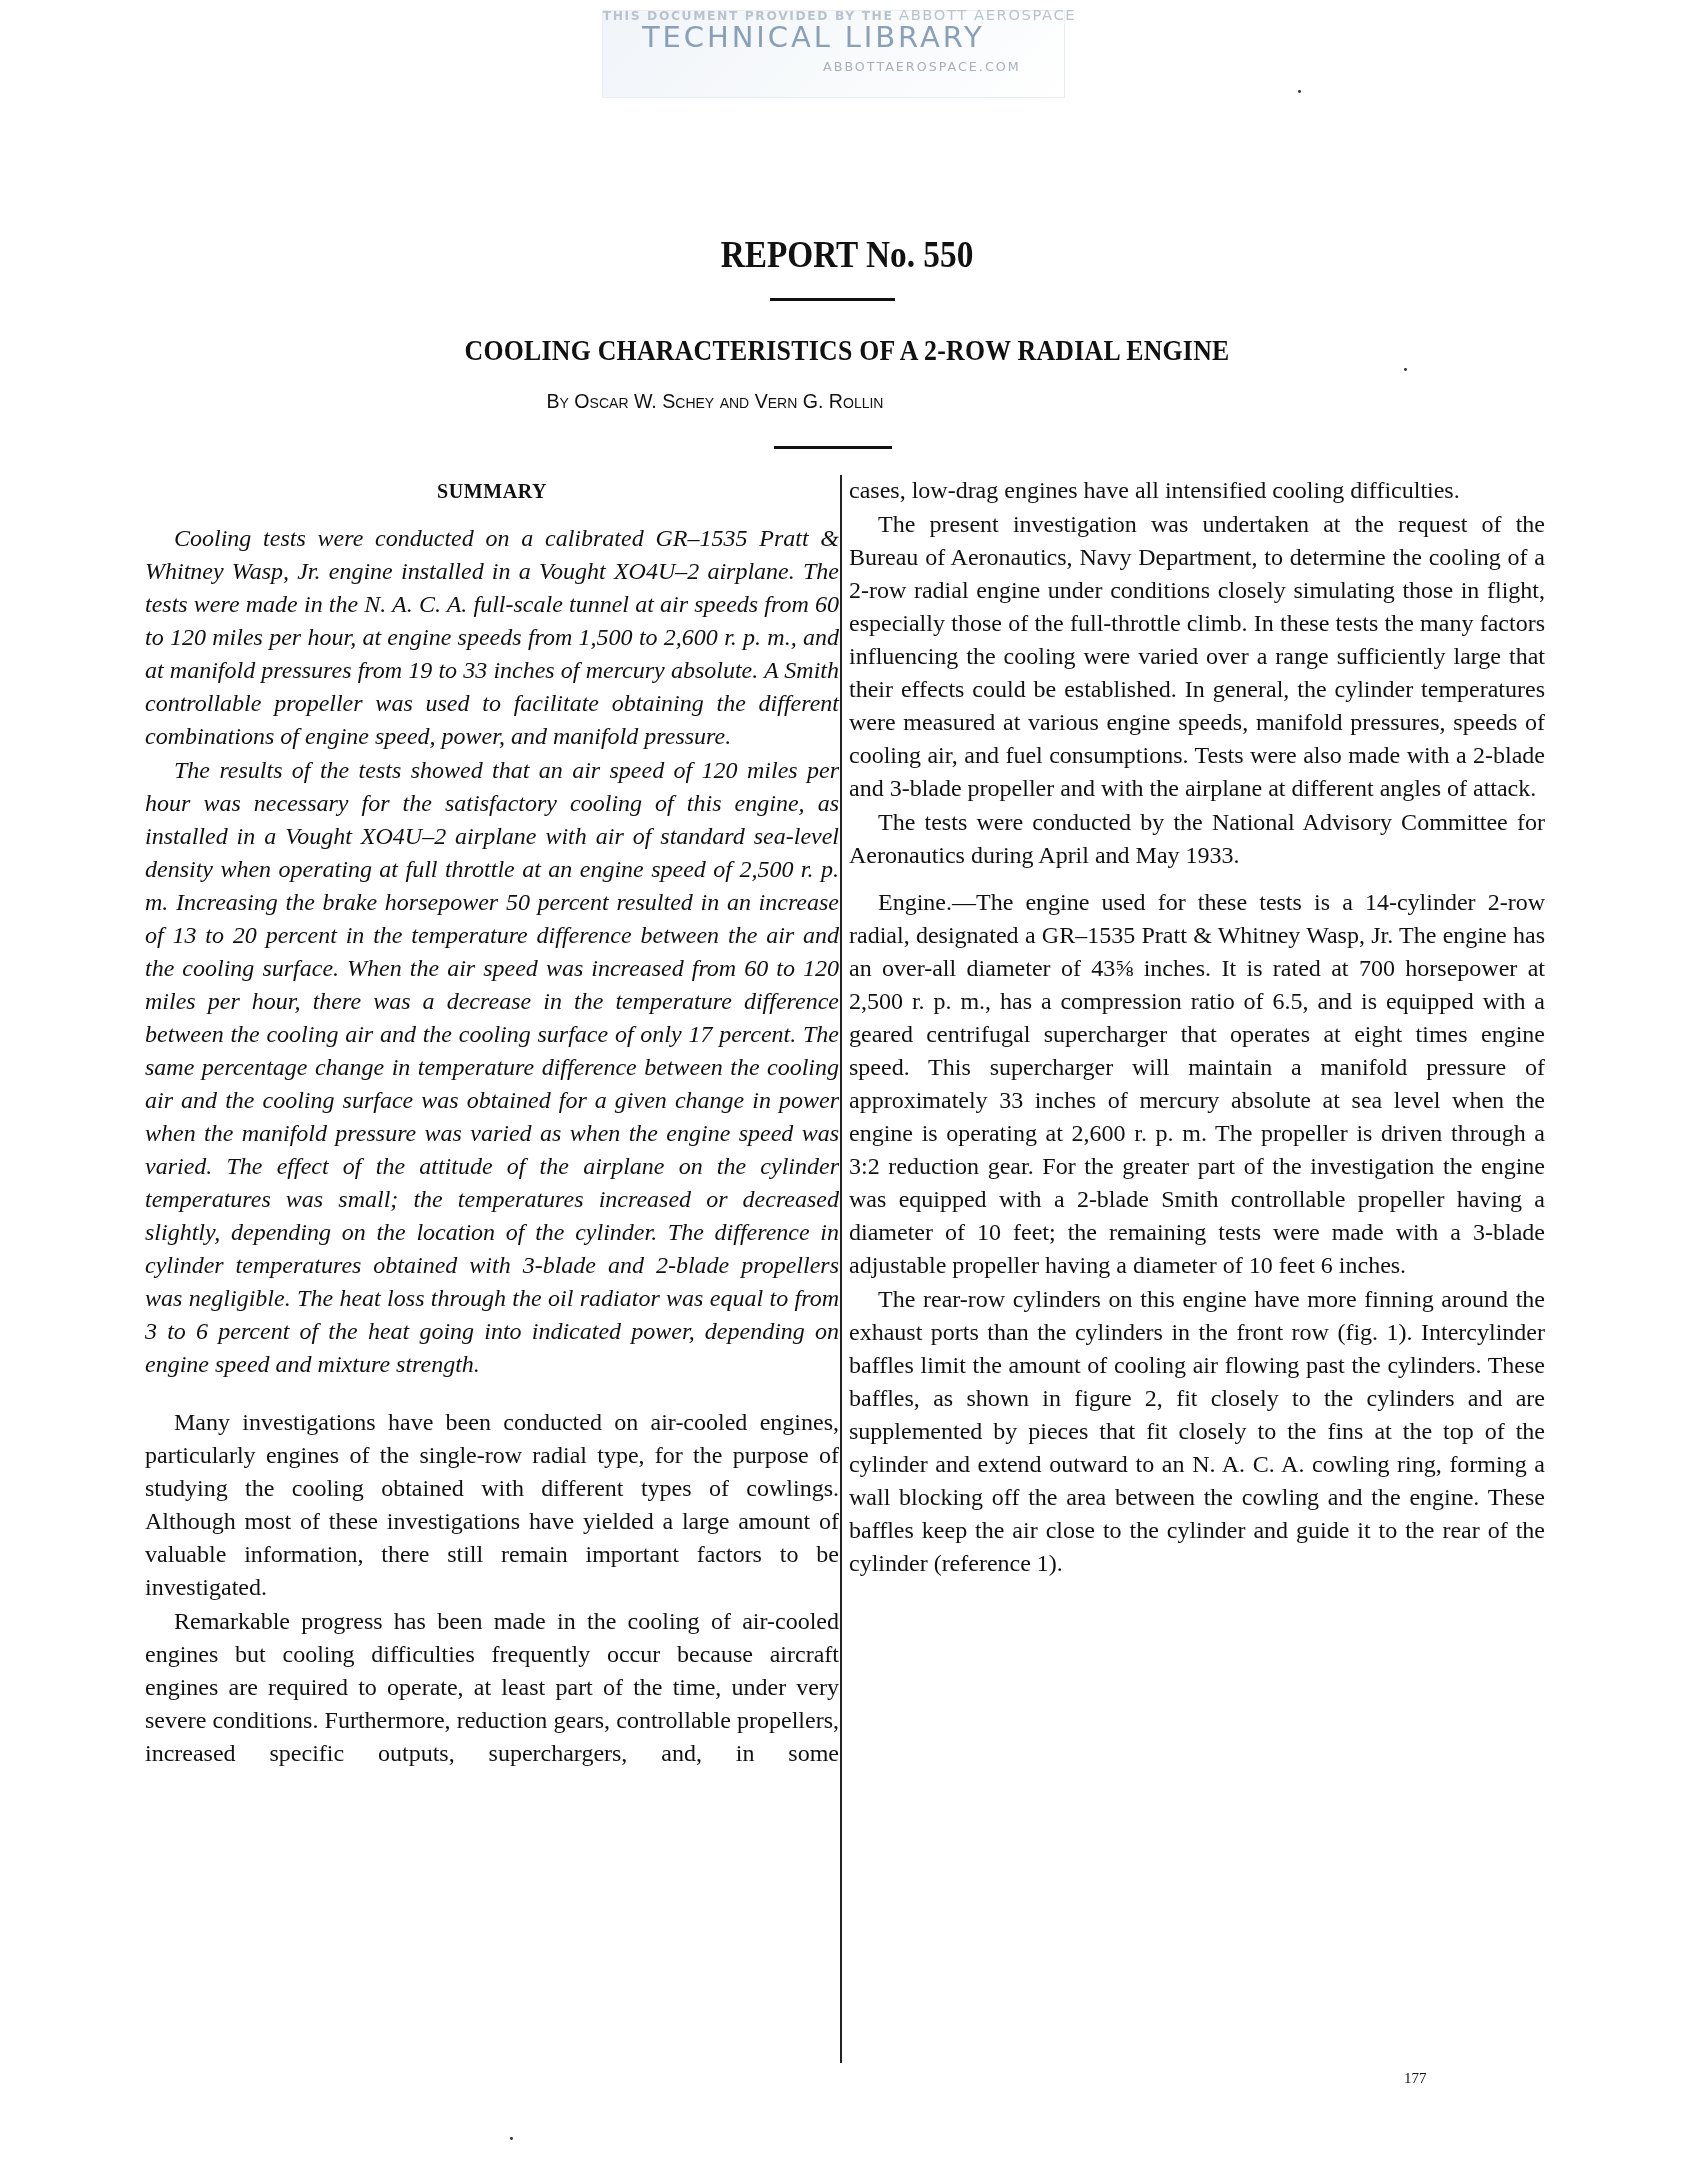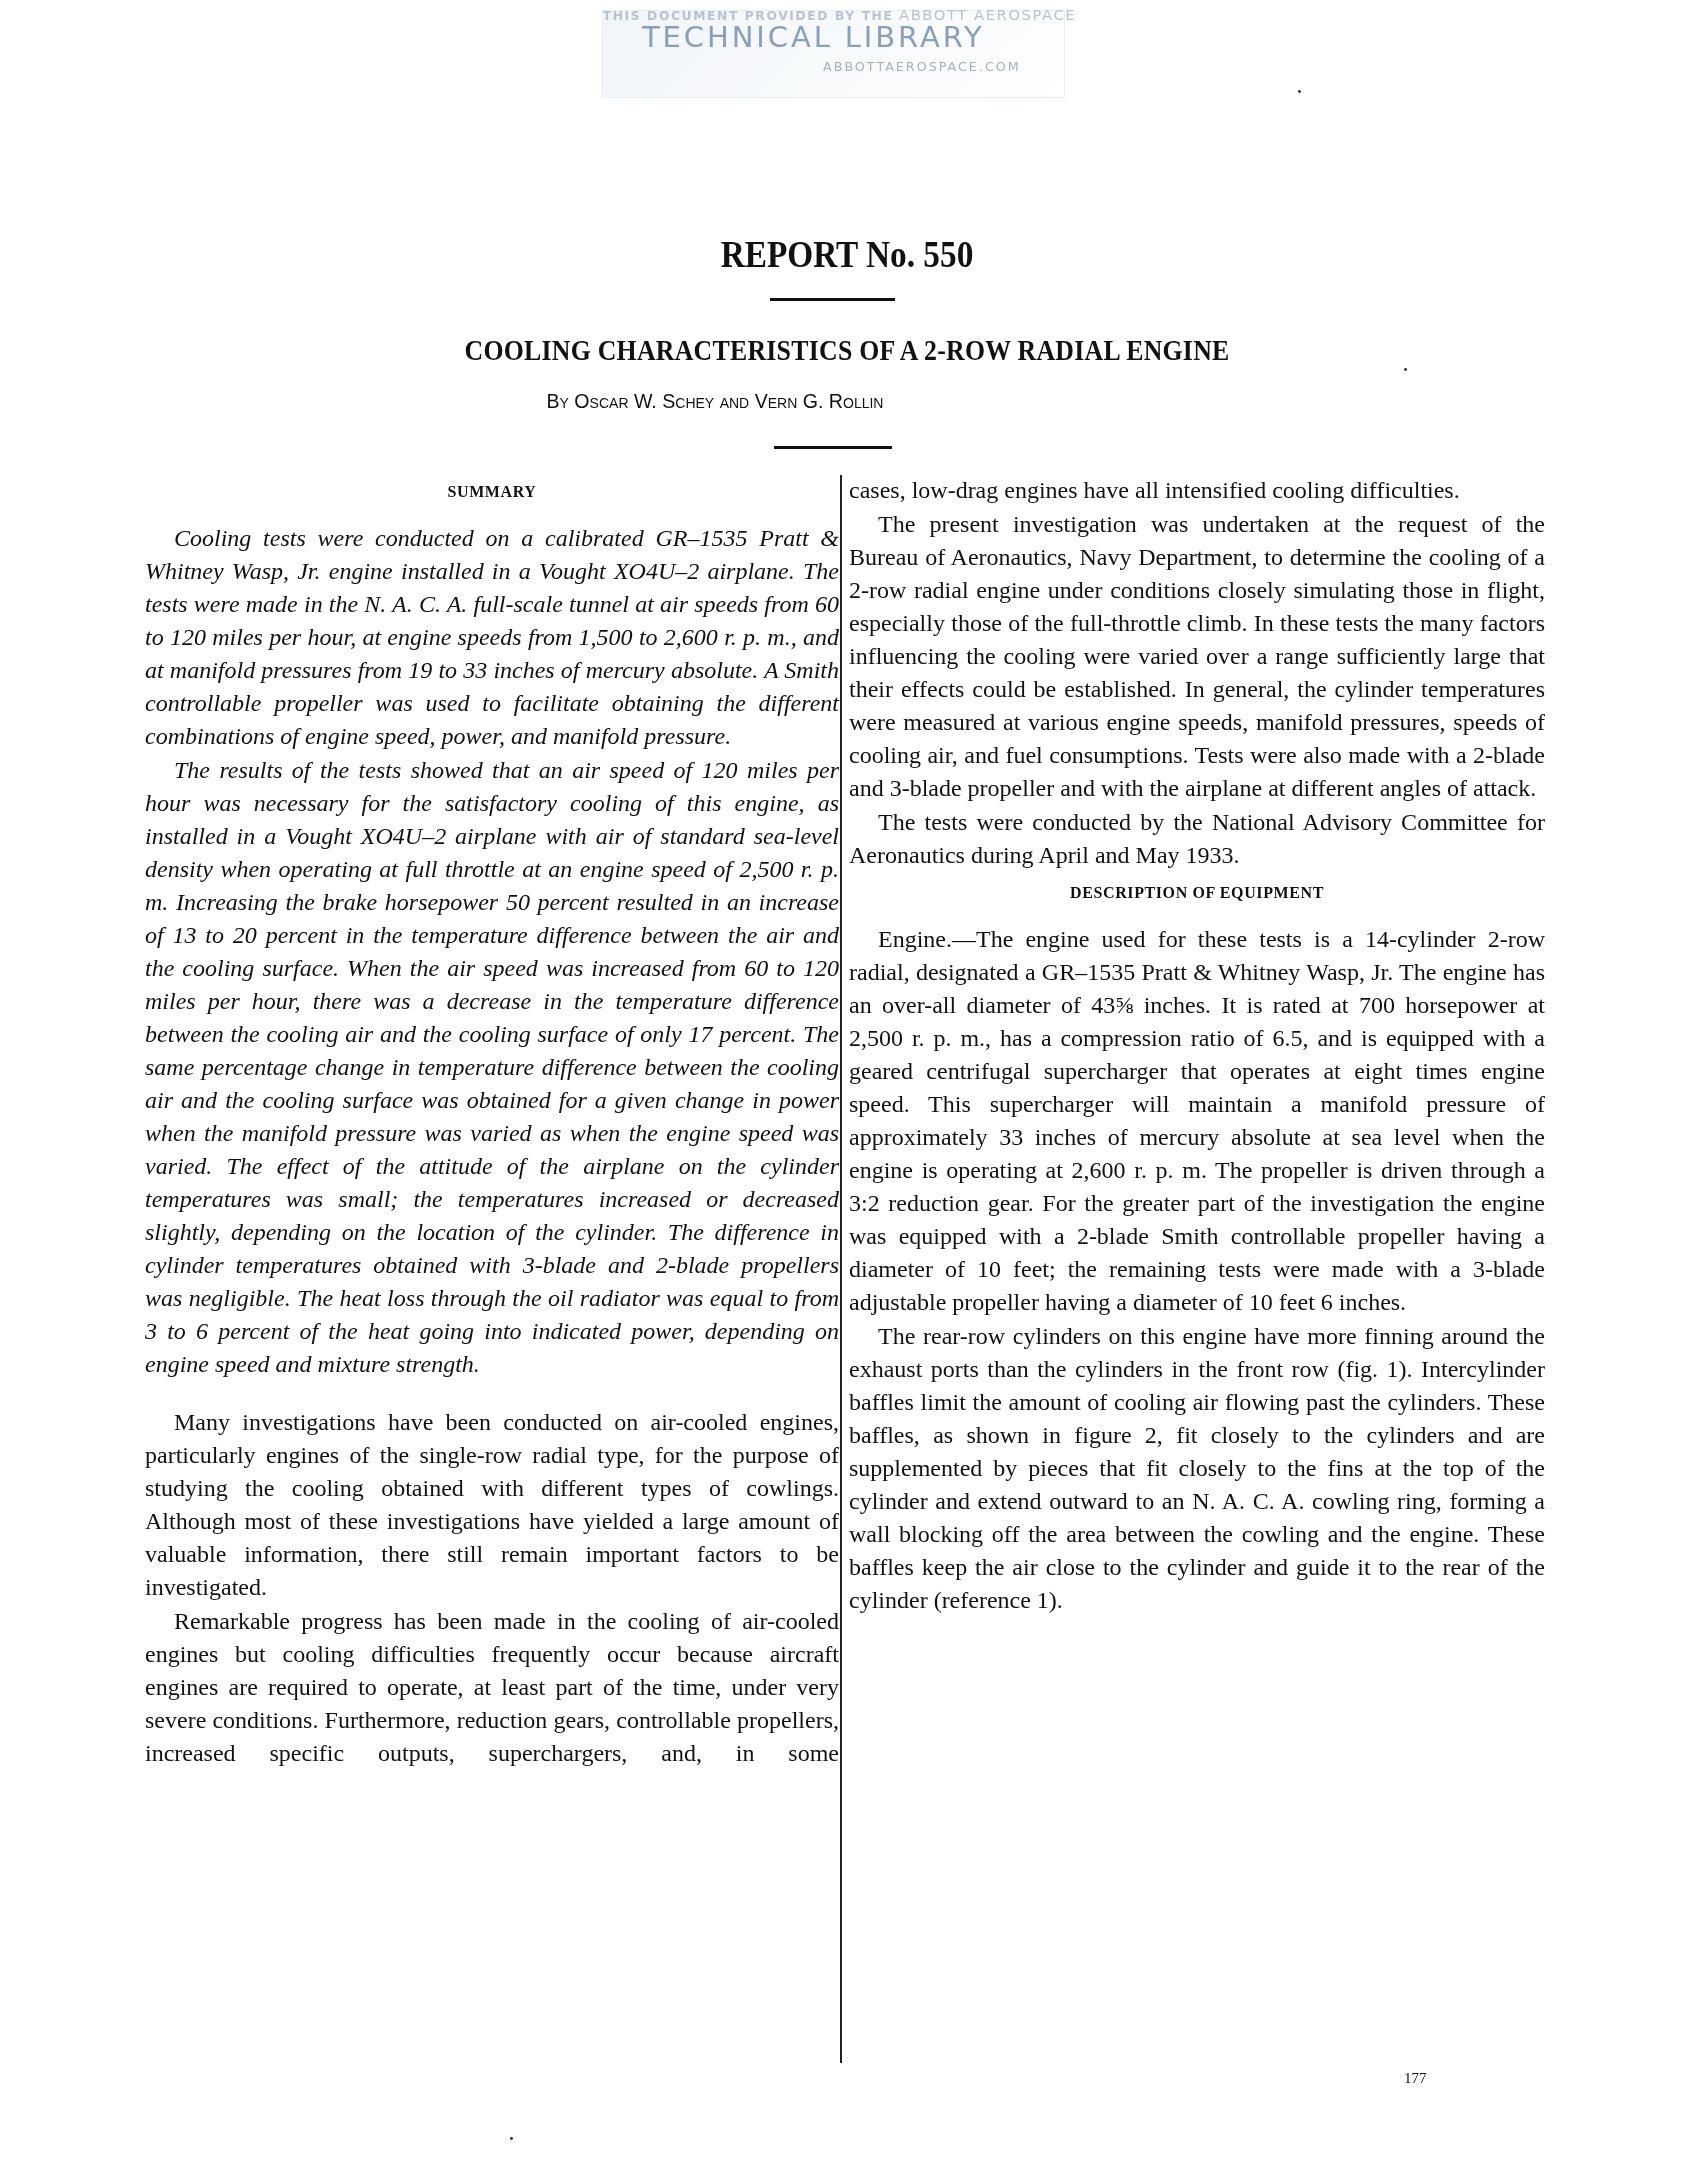--- a/index.html
+++ b/index.html
@@ -23,21 +23,21 @@
            font-family: "Liberation Serif", serif; font-weight: bold; font-size: 30px; transform: scaleX(0.86); letter-spacing: 0.3px; }
   .authors { position: absolute; left: 0; width: 1430px; top: 390px; text-align: center;
              font-family: Liberation Sans, sans-serif; font-size: 19.6px; font-variant: small-caps; }
 
   .col { position: absolute; top: 469px; width: 694px; font-size: 24px; line-height: 33px;
          font-family: "Liberation Serif", serif; }
   .col.left { left: 145px; }
   .col.right { left: 849px; top: 474px; width: 696px; }
   .col-divider { position: absolute; left: 840px; top: 475px; width: 2px; height: 1588px; background: #222; }
 
-  .heading { text-align: center; font-weight: bold; font-size: 16px; letter-spacing: 0.6px;
+  .heading { text-align: center; font-weight: bold; font-size: 20px; letter-spacing: 0.6px;
              margin: 5.9px 0 5.9px 0; }
   .para { text-align: justify; text-indent: 29px; margin: 0; }
   .para.italic { font-style: italic; }
   .para.noindent { text-indent: 0; }
   .para + .para { margin-top: 1px; }
   .sec-gap { height: 11.8px; }
   .run-in { font-weight: normal; }
   .page-number { position: absolute; left: 1404px; top: 2070px; font-size: 15px;
                  font-family: "Liberation Serif", serif; }
   .speck { position: absolute; width: 2.9px; height: 2.9px; background: #333; border-radius: 50%; }
@@ -69,21 +69,20 @@
   <p class="para italic">The results of the tests showed that an air speed of 120 miles per hour was necessary for the satisfactory cooling of this engine, as installed in a Vought XO4U–2 airplane with air of standard sea-level density when operating at full throttle at an engine speed of 2,500 r. p. m. Increasing the brake horsepower 50 percent resulted in an increase of 13 to 20 percent in the temperature difference between the air and the cooling surface. When the air speed was increased from 60 to 120 miles per hour, there was a decrease in the temperature difference between the cooling air and the cooling surface of only 17 percent. The same percentage change in temperature difference between the cooling air and the cooling surface was obtained for a given change in power when the manifold pressure was varied as when the engine speed was varied. The effect of the attitude of the airplane on the cylinder temperatures was small; the temperatures increased or decreased slightly, depending on the location of the cylinder. The difference in cylinder temperatures obtained with 3-blade and 2-blade propellers was negligible. The heat loss through the oil radiator was equal to from 3 to 6 percent of the heat going into indicated power, depending on engine speed and mixture strength.</p>
   <div class="sec-gap"></div>
   <p class="para" style="margin-top:13.7px;">Many investigations have been conducted on air-cooled engines, particularly engines of the single-row radial type, for the purpose of studying the cooling obtained with different types of cowlings. Although most of these investigations have yielded a large amount of valuable information, there still remain important factors to be investigated.</p>
   <p class="para" style="text-align-last:justify;">Remarkable progress has been made in the cooling of air-cooled engines but cooling difficulties frequently occur because aircraft engines are required to operate, at least part of the time, under very severe conditions. Furthermore, reduction gears, controllable propellers, increased specific outputs, superchargers, and, in some</p>
 </div>
 
 <div class="col right">
   <p class="para noindent">cases, low-drag engines have all intensified cooling difficulties.</p>
   <p class="para">The present investigation was undertaken at the request of the Bureau of Aeronautics, Navy Department, to determine the cooling of a 2-row radial engine under conditions closely simulating those in flight, especially those of the full-throttle climb. In these tests the many factors influencing the cooling were varied over a range sufficiently large that their effects could be established. In general, the cylinder temperatures were measured at various engine speeds, manifold pressures, speeds of cooling air, and fuel consumptions. Tests were also made with a 2-blade and 3-blade propeller and with the airplane at different angles of attack.</p>
   <p class="para">The tests were conducted by the National Advisory Committee for Aeronautics during April and May 1933.</p>
-  <div class="heading" style="margin-top:3.9px;">DESCRIPTION OF EQUIPMENT</div>
   <p class="para" style="margin-top:13.7px;"><span class="run-in">Engine.</span><span>—The engine used for these tests is a 14-cylinder 2-row radial, designated a GR–1535 Pratt &amp; Whitney Wasp, Jr. The engine has an over-all diameter of 43⅝ inches. It is rated at 700 horsepower at 2,500 r. p. m., has a compression ratio of 6.5, and is equipped with a geared centrifugal supercharger that operates at eight times engine speed. This supercharger will maintain a manifold pressure of approximately 33 inches of mercury absolute at sea level when the engine is operating at 2,600 r. p. m. The propeller is driven through a 3:2 reduction gear. For the greater part of the investigation the engine was equipped with a 2-blade Smith controllable propeller having a diameter of 10 feet; the remaining tests were made with a 3-blade adjustable propeller having a diameter of 10 feet 6 inches.</span></p>
   <p class="para">The rear-row cylinders on this engine have more finning around the exhaust ports than the cylinders in the front row (fig. 1). Intercylinder baffles limit the amount of cooling air flowing past the cylinders. These baffles, as shown in figure 2, fit closely to the cylinders and are supplemented by pieces that fit closely to the fins at the top of the cylinder and extend outward to an N. A. C. A. cowling ring, forming a wall blocking off the area between the cowling and the engine. These baffles keep the air close to the cylinder and guide it to the rear of the cylinder (reference 1).</p>
 </div>
 
 <div class="page-number">177</div>
 
 <div class="speck" style="left:1298px; top:90px;"></div>
 <div class="speck" style="left:1404px; top:368px;"></div>
 <div class="speck" style="left:510px; top:2137px;"></div>
 

